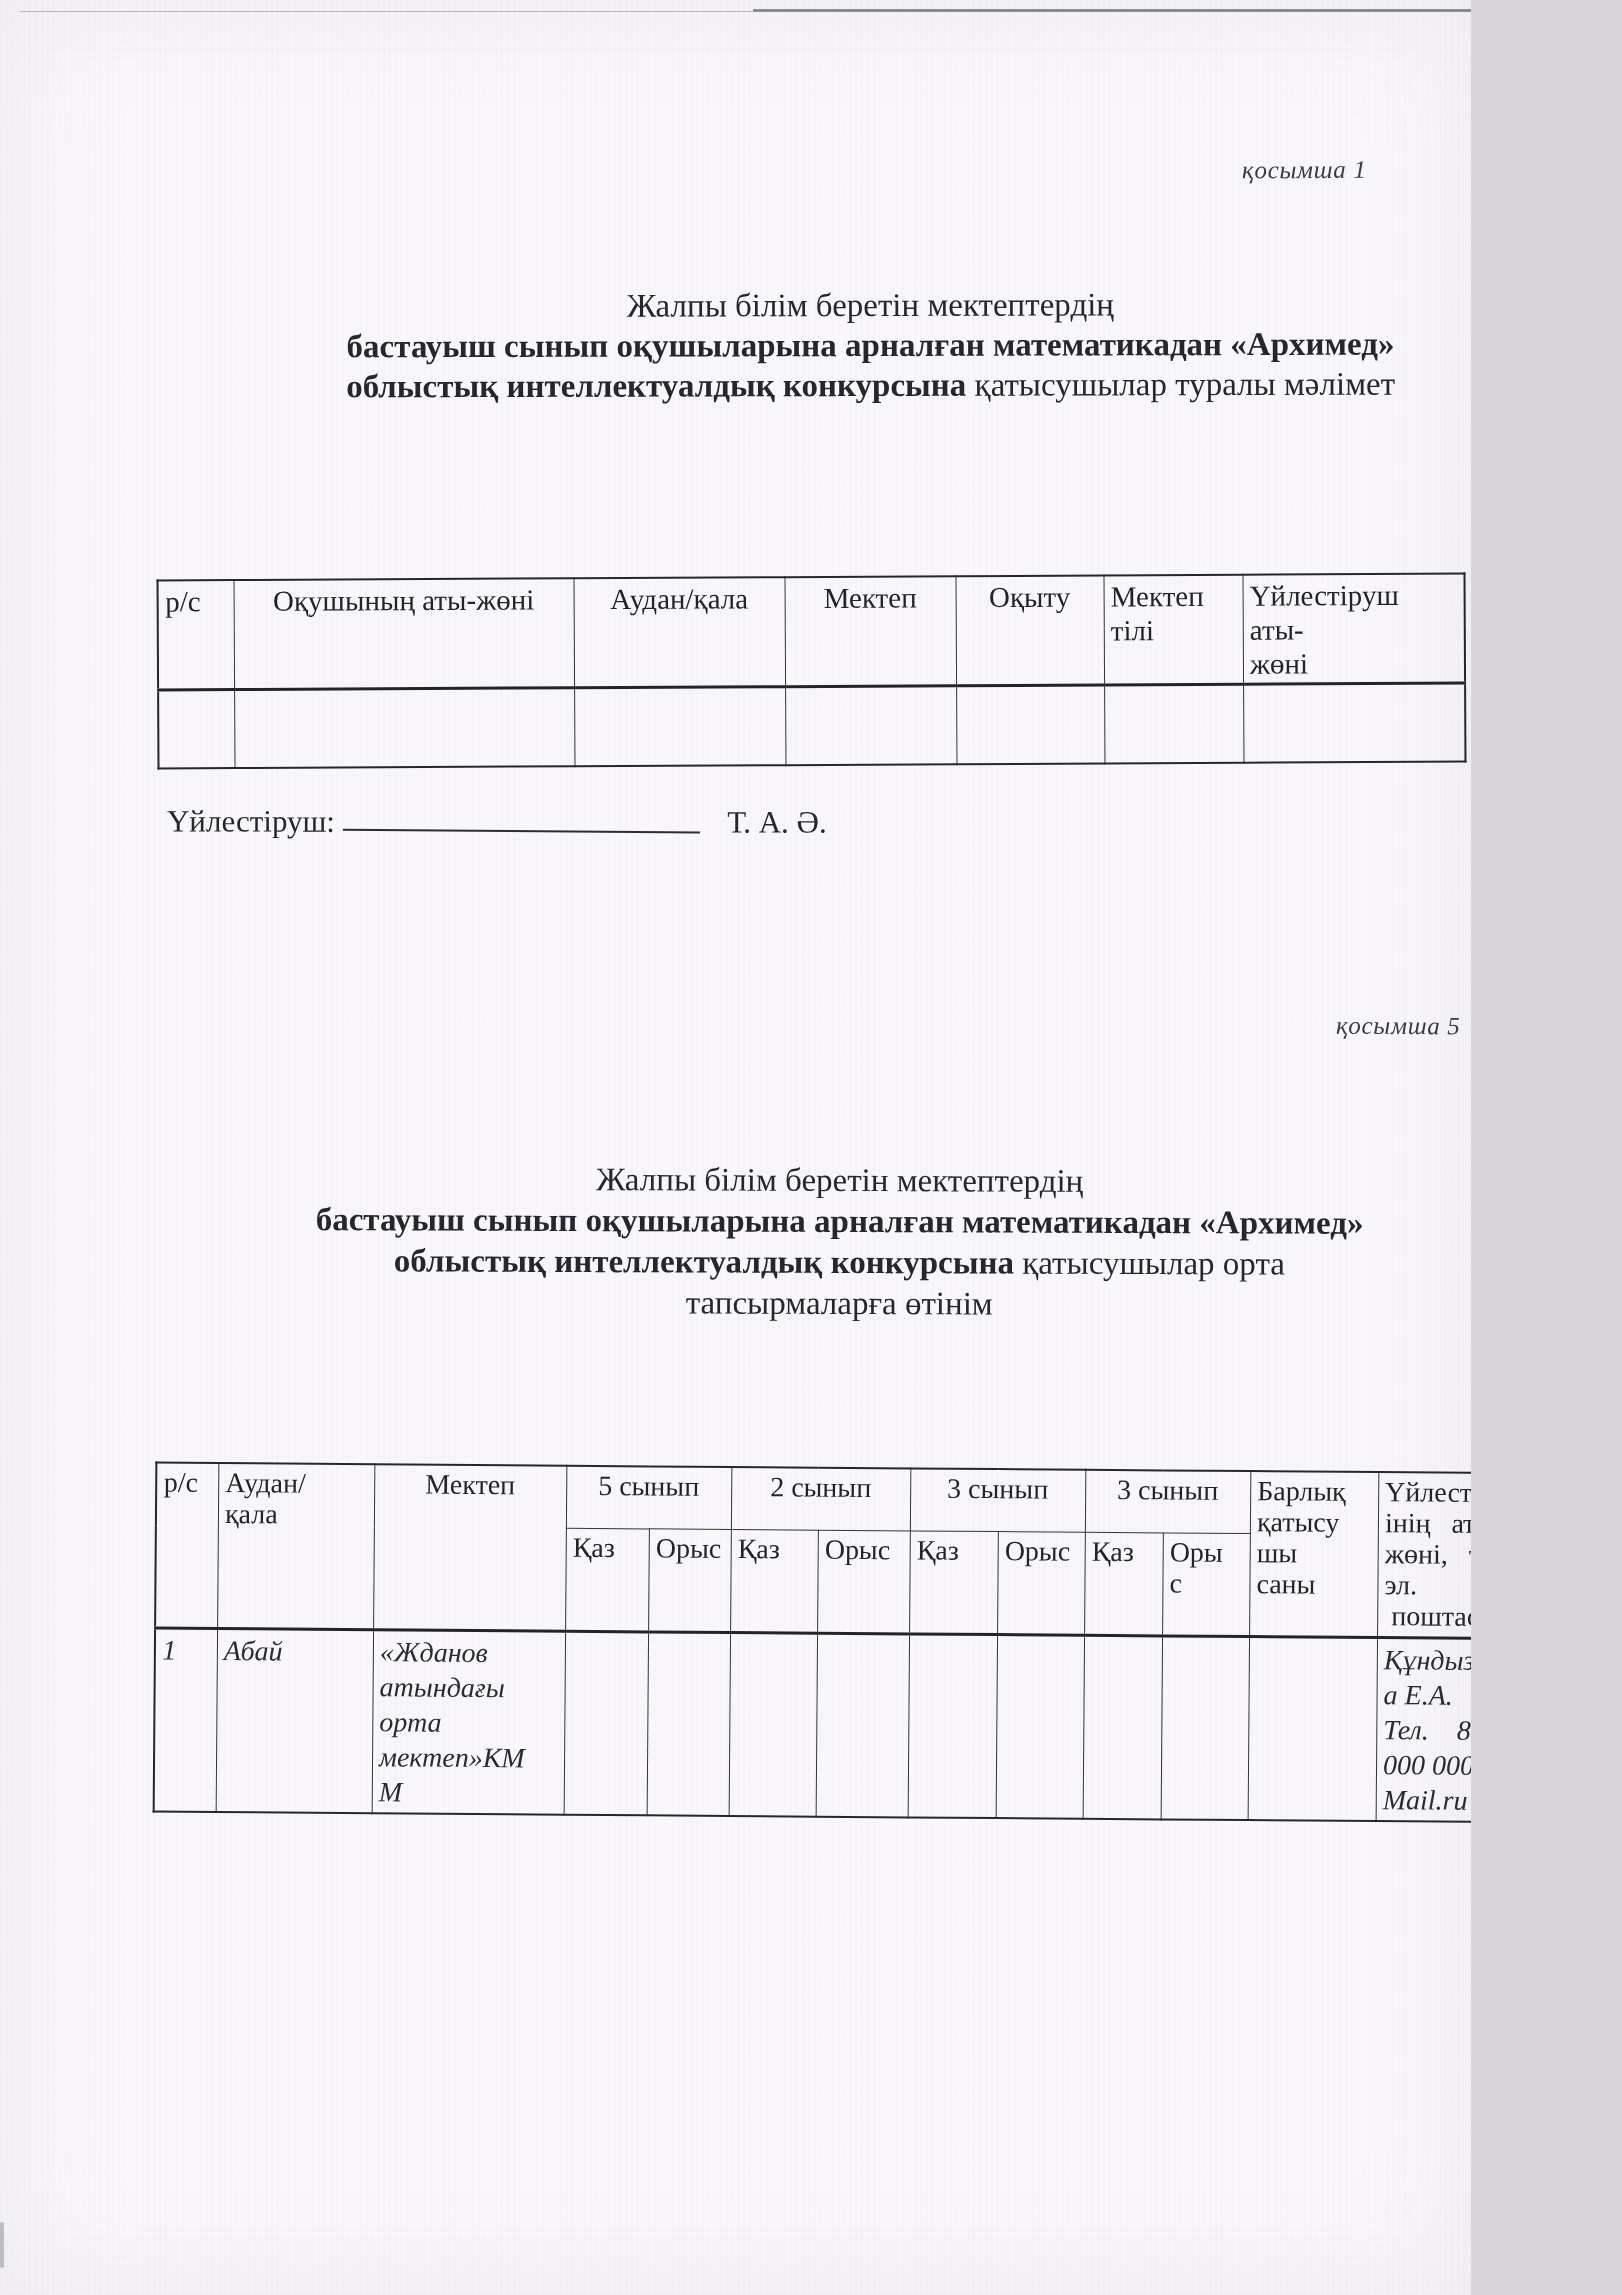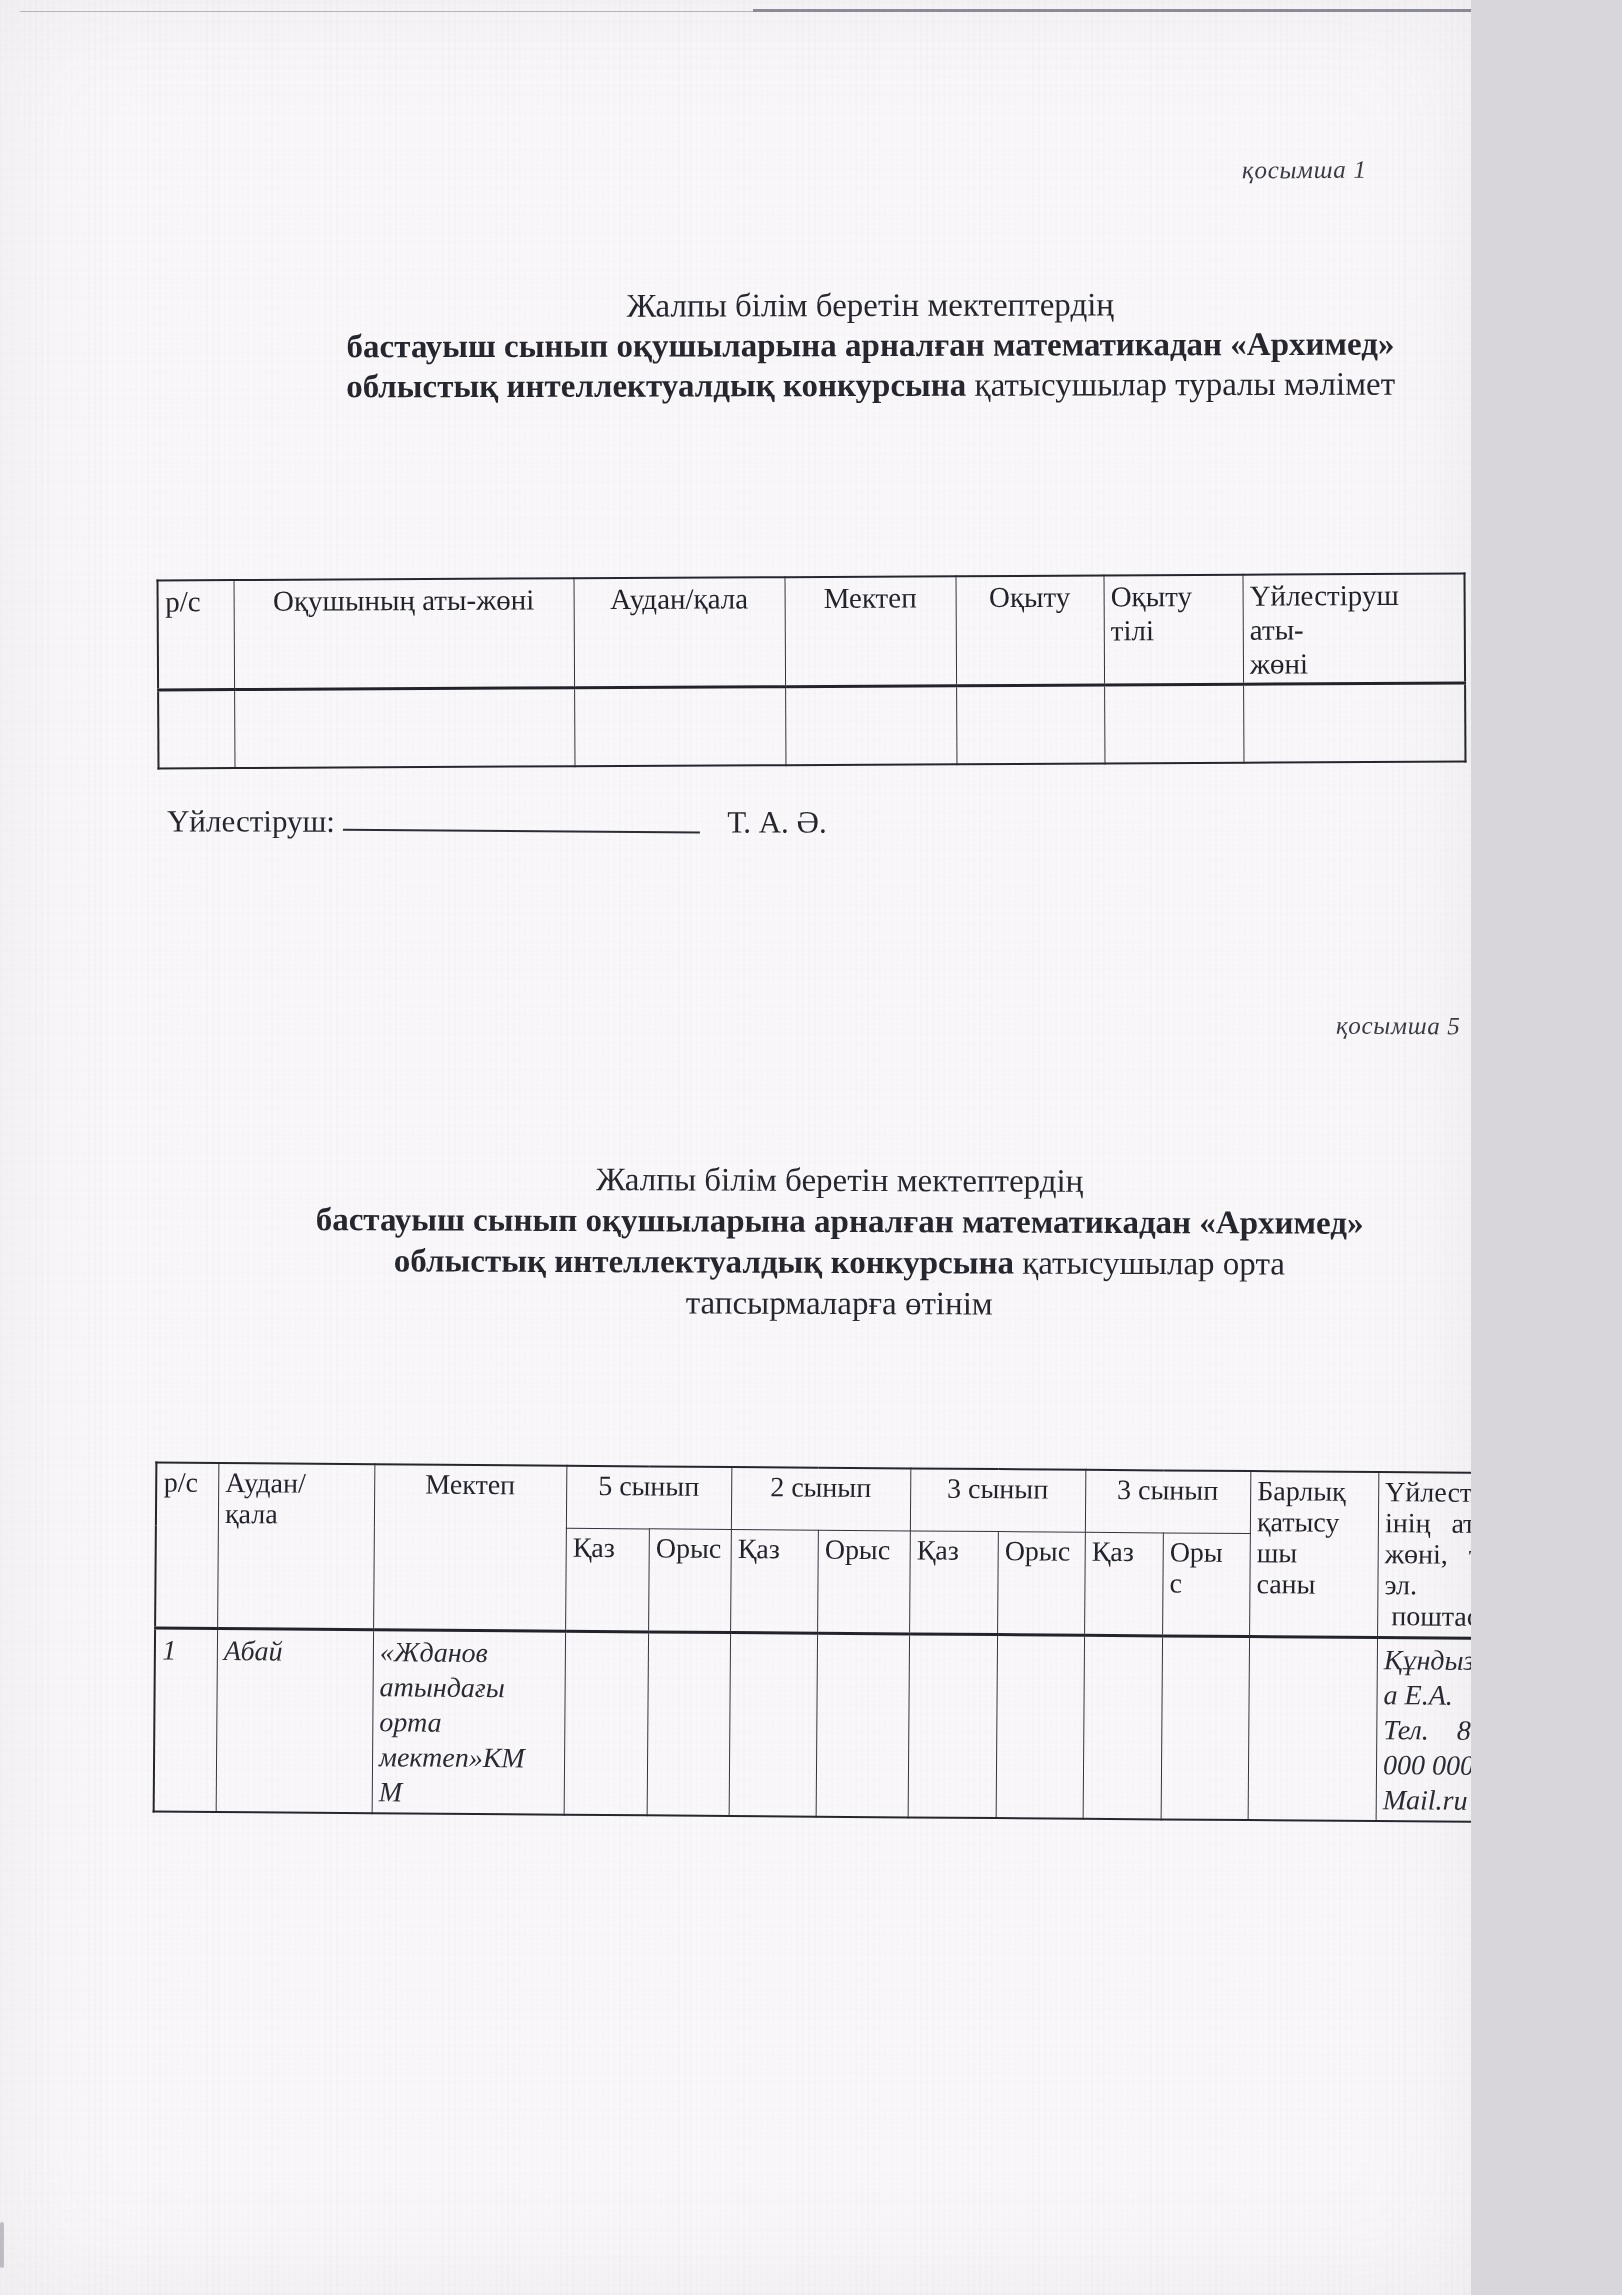--- a/index.html
+++ b/index.html
@@ -98,21 +98,21 @@
         <col style="width:139px">
         <col style="width:222px">
     </colgroup>
     <tbody>
         <tr class="h1">
       <td>р/с</td>
       <td class="c">Оқушының аты-жөні</td>
       <td class="c">Аудан/қала</td>
       <td class="c">Мектеп</td>
       <td class="c">Оқыту</td>
-      <td>Оқыту тілі</td>
+      <td>Мектеп тілі</td>
       <td class="pw">Үйлестіруш  аты-
 жөні</td>
     </tr>
     <tr class="d1">
       <td></td>
       <td></td>
       <td></td>
       <td></td>
       <td></td>
       <td></td>

